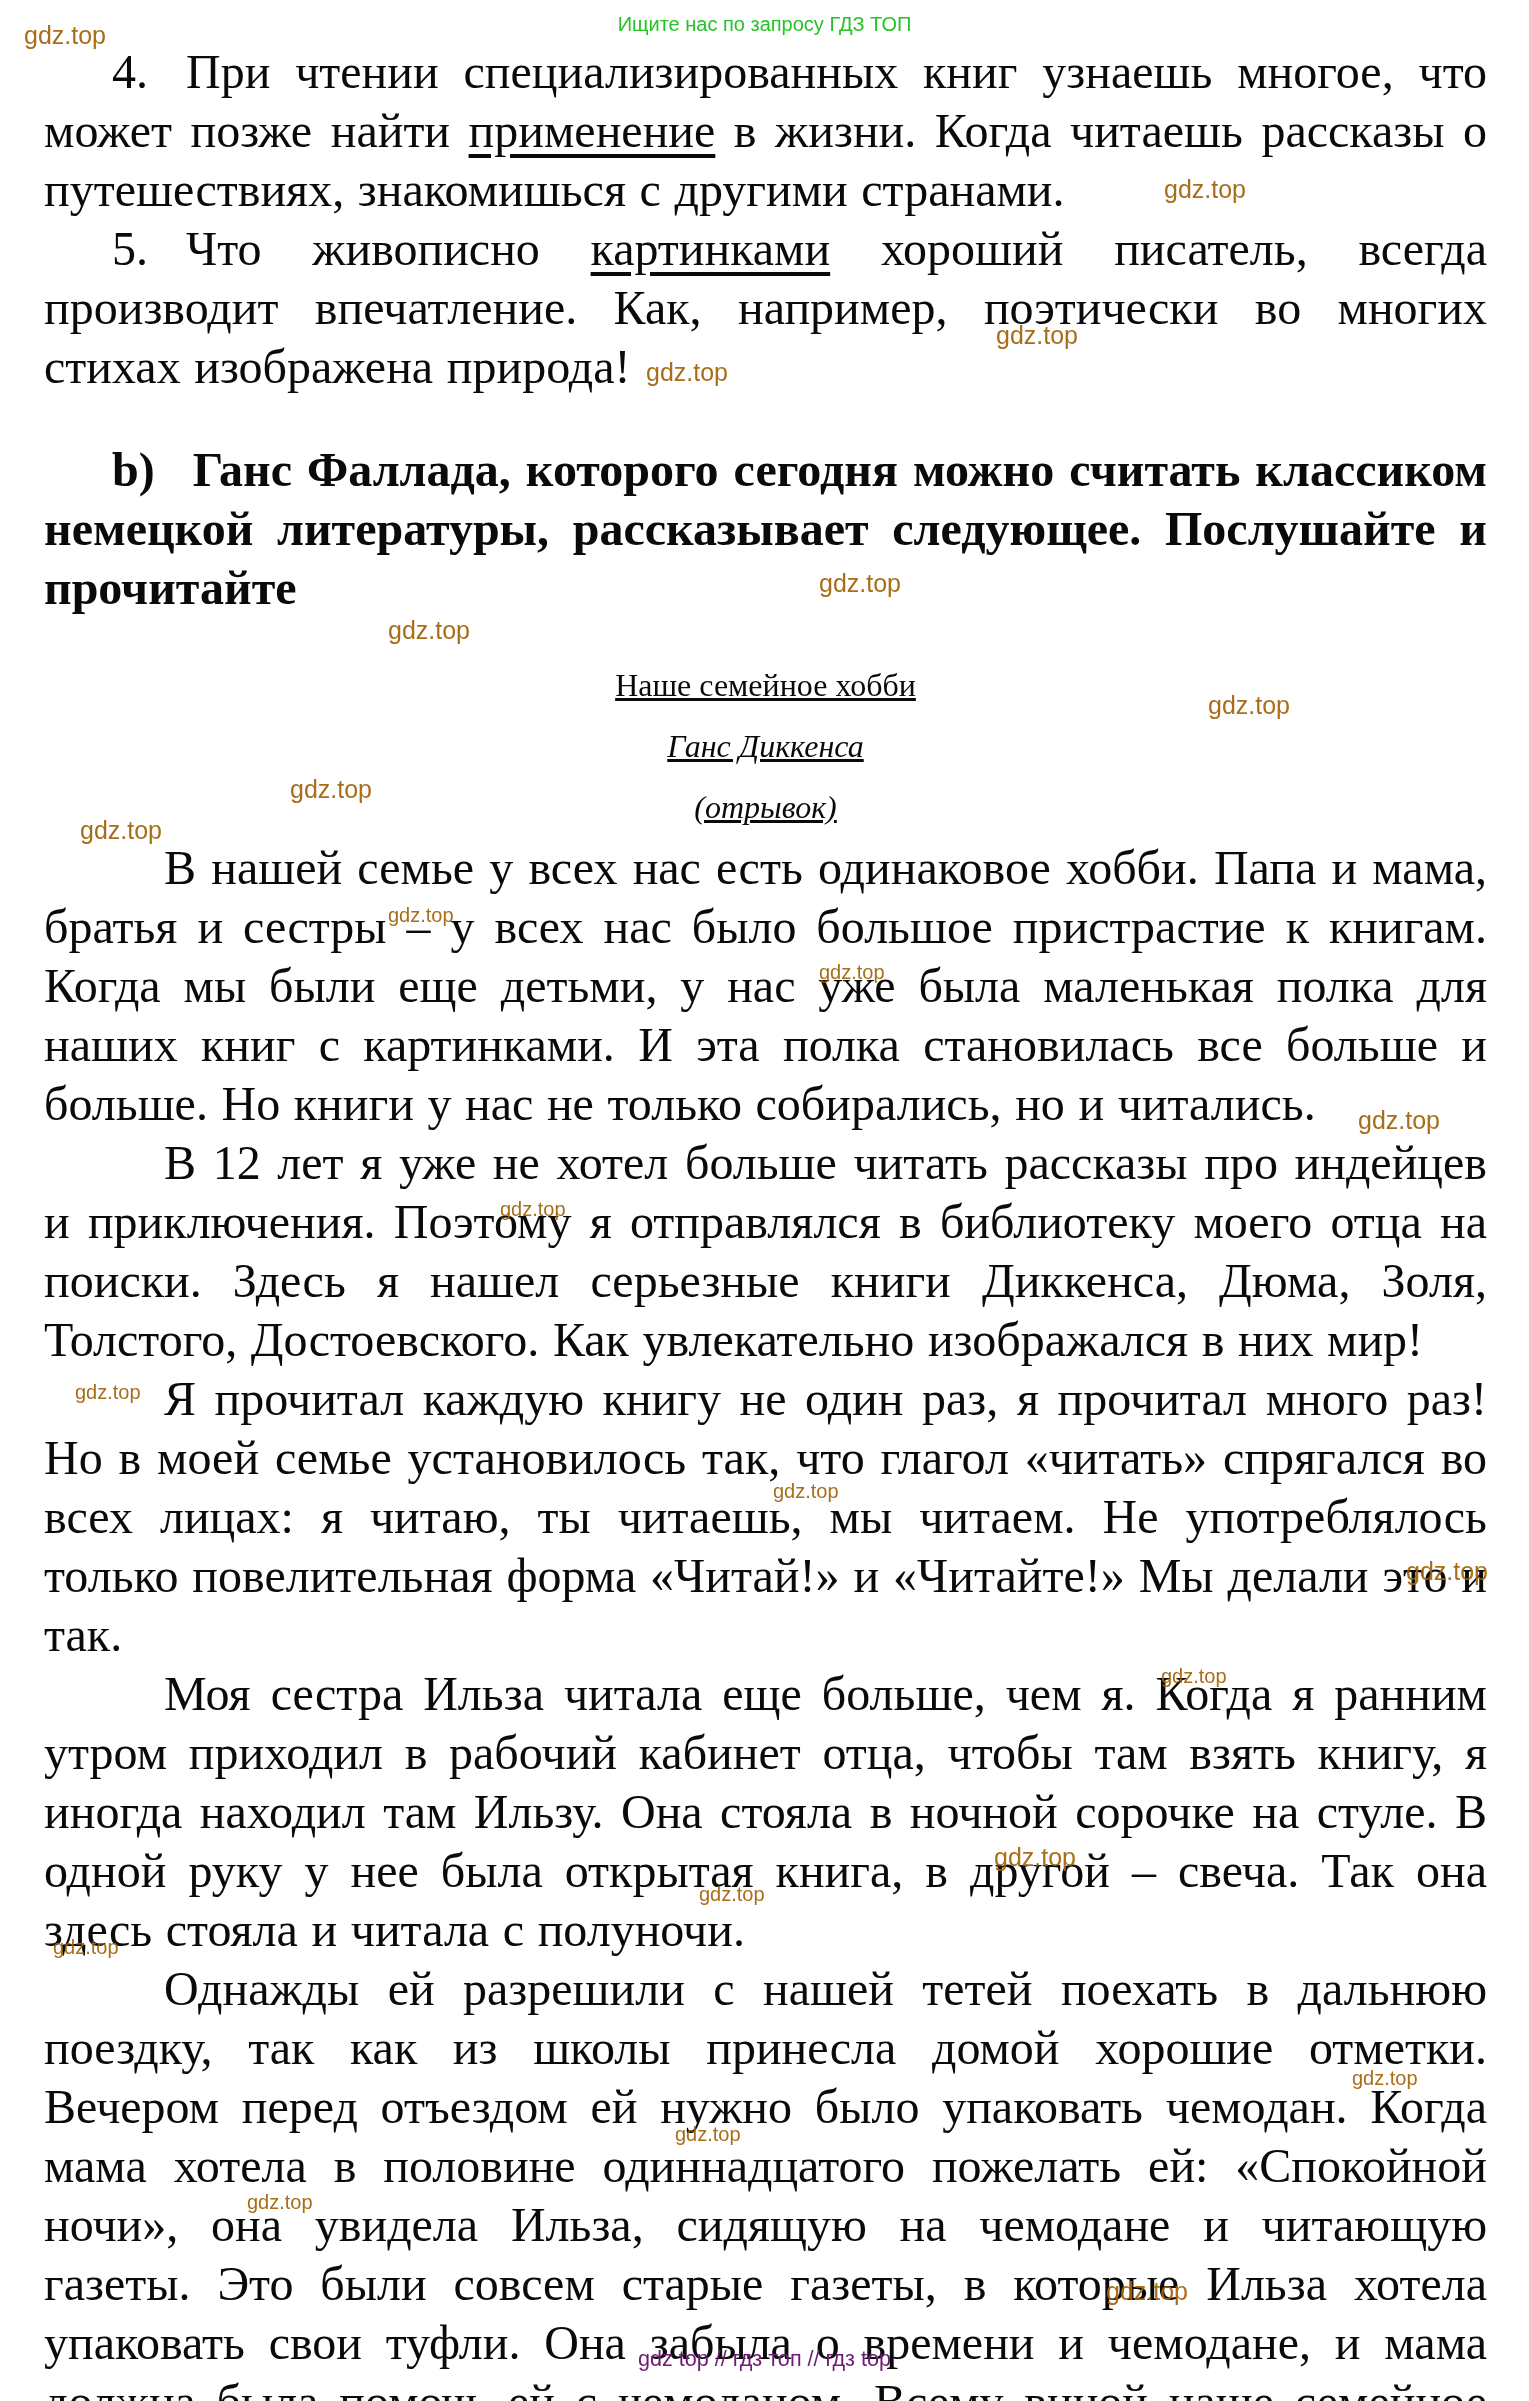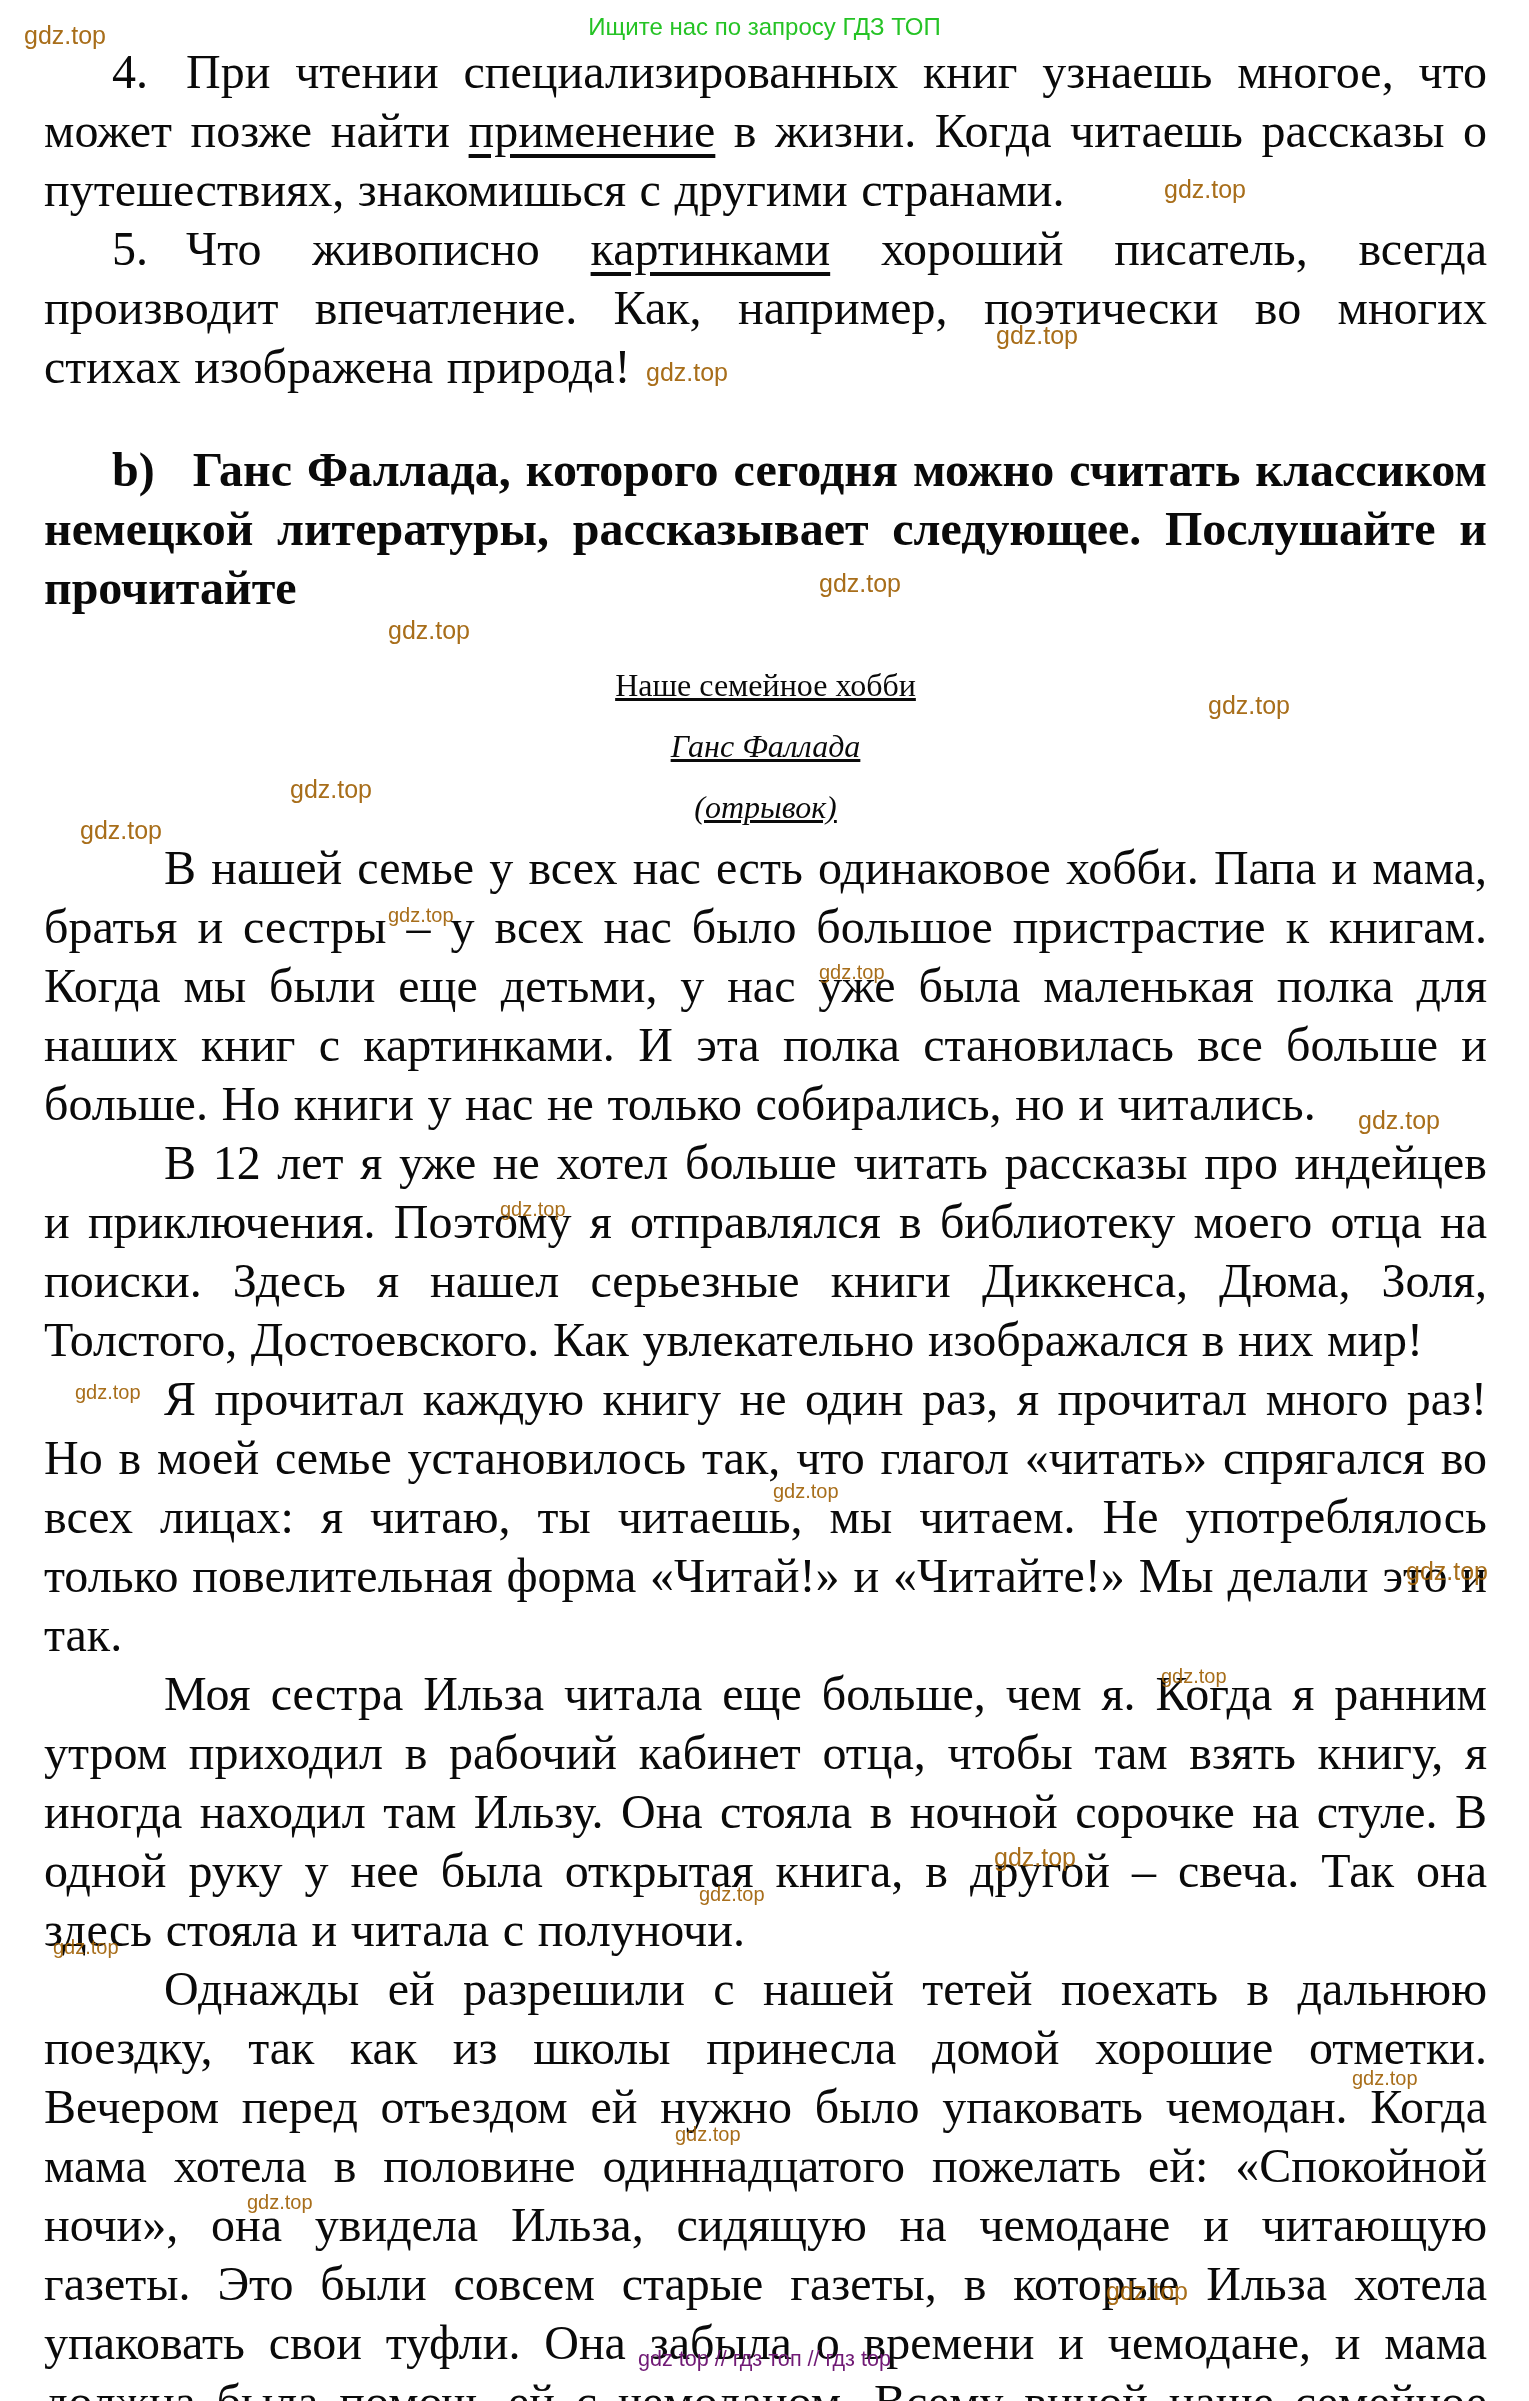--- a/index.html
+++ b/index.html
@@ -15,21 +15,21 @@
     font-family: "Liberation Serif", serif;
     color: #0a0a0a;
   }
   .header-note {
     position: absolute;
     top: 13px;
     left: 0;
     width: 100%;
     text-align: center;
     font-family: "Liberation Sans", sans-serif;
-    font-size: 24px;
+    font-size: 20px;
     color: #25c325;
   }
   .footer-note {
     position: absolute;
     top: 2346px;
     left: 0;
     width: 100%;
     text-align: center;
     font-family: "Liberation Sans", sans-serif;
     font-size: 21.6px;
@@ -84,21 +84,21 @@
 <div class="content">
 
   <p class="para ex"><span class="num">4.</span><span>При чтении специализированных книг узнаешь многое, что может позже найти </span><span class="u">применение</span><span> в жизни.  Когда читаешь рассказы о путешествиях, знакомишься с другими странами.</span></p>
 
   <p class="para ex"><span class="num">5.</span><span>Что живописно </span><span class="u">картинками</span><span> хороший писатель, всегда производит впечатление. Как, например, поэтически во многих стихах изображена природа!</span></p>
 
   <p class="para ex bold gap-b"><span class="num">b)</span><span>Ганс Фаллада, которого сегодня можно считать классиком немецкой литературы, рассказывает следующее. Послушайте и прочитайте</span></p>
 
   <div class="title-block">
     <div>Наше семейное хобби</div>
-    <div class="italic">Ганс Фаллада</div>
+    <div class="italic">Ганс Диккенса</div>
     <div class="italic">(отрывок)</div>
   </div>
 
   <p class="para story">В нашей семье у всех нас есть одинаковое хобби. Папа и мама, братья и сестры – у всех нас было большое пристрастие к книгам. Когда мы были еще детьми, у нас уже была маленькая полка для наших книг с картинками. И эта полка становилась все больше и больше. Но книги у нас не только собирались, но и читались.</p>
   <p class="para story">В 12 лет я уже не хотел больше читать рассказы про индейцев и приключения. Поэтому я отправлялся в библиотеку моего отца на поиски.  Здесь я нашел серьезные книги Диккенса, Дюма, Золя, Толстого, Достоевского. Как увлекательно изображался в них мир!</p>
   <p class="para story">Я прочитал каждую книгу не один раз, я прочитал много раз! Но в моей семье установилось так, что глагол «читать» спрягался во всех лицах: я читаю, ты читаешь, мы читаем. Не употреблялось только повелительная форма «Читай!» и «Читайте!» Мы делали это и так.</p>
   <p class="para story">Моя сестра Ильза читала еще больше, чем я. Когда я ранним утром приходил в рабочий кабинет отца, чтобы там взять книгу, я иногда находил там Ильзу. Она стояла в ночной сорочке на стуле. В одной руку у нее была открытая книга, в другой – свеча. Так она здесь стояла и читала с полуночи.</p>
   <p class="para story">Однажды ей разрешили с нашей тетей поехать в дальнюю поездку, так как из школы принесла домой хорошие отметки. Вечером перед отъездом ей нужно было упаковать чемодан. Когда мама хотела в половине одиннадцатого пожелать ей: «Спокойной ночи», она увидела Ильза, сидящую на чемодане и читающую газеты. Это были совсем старые газеты, в которые Ильза хотела упаковать свои туфли. Она забыла о времени и чемодане, и мама должна была помочь ей с чемоданом. Всему виной наше семейное увлечение.</p>
 
 </div>

